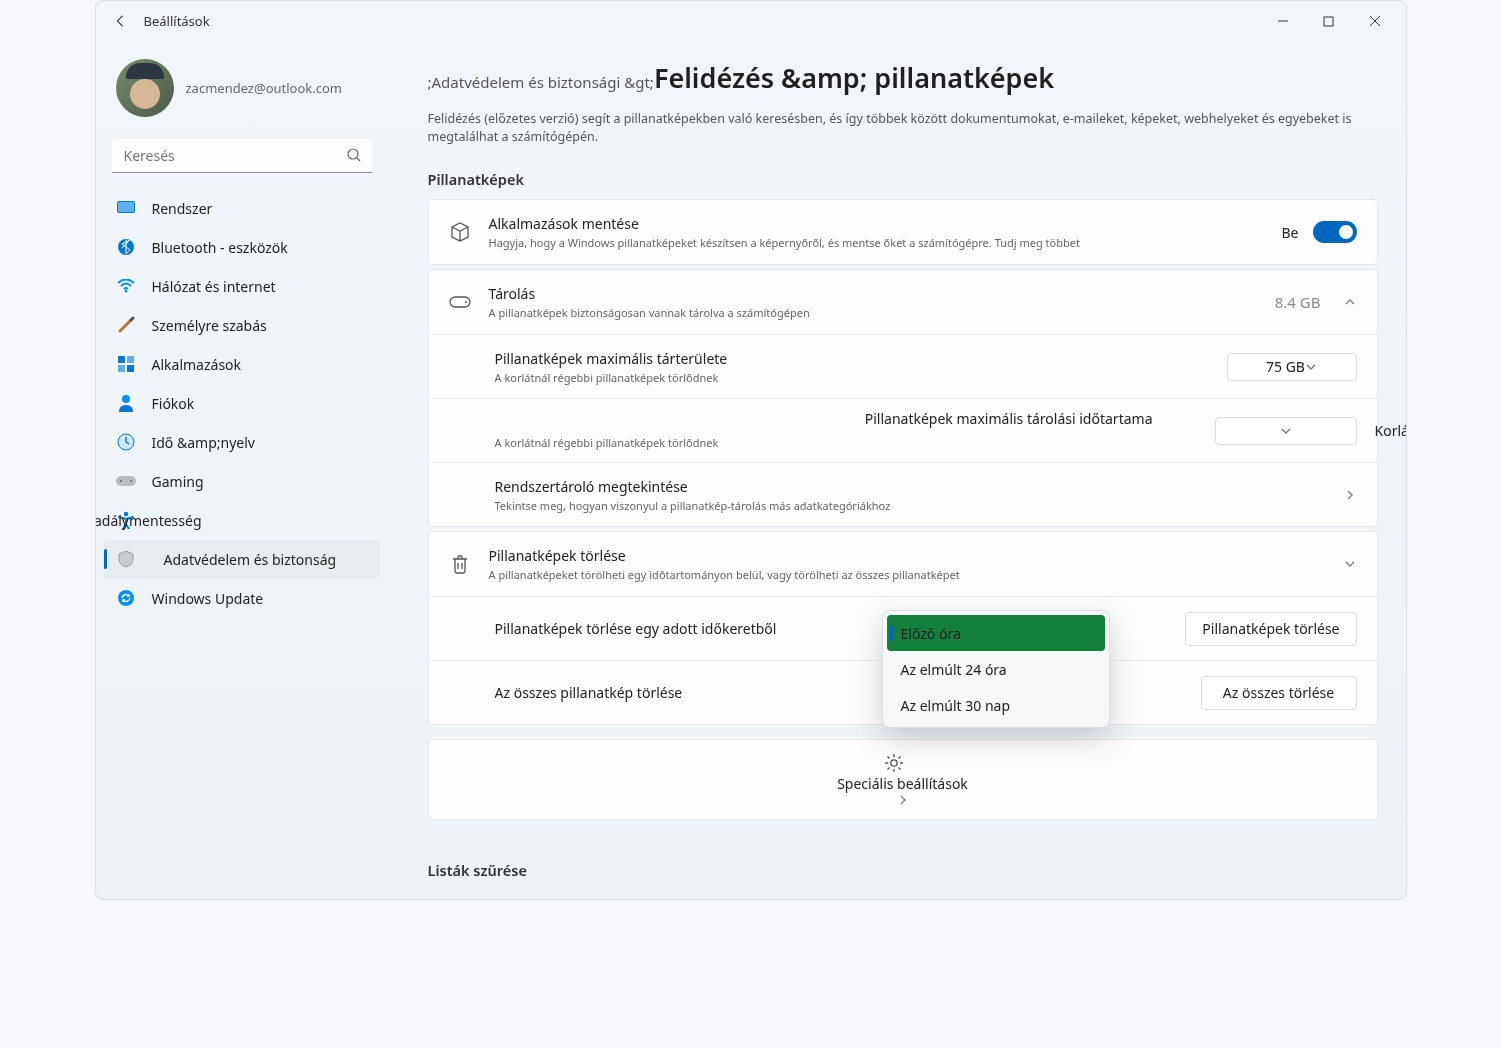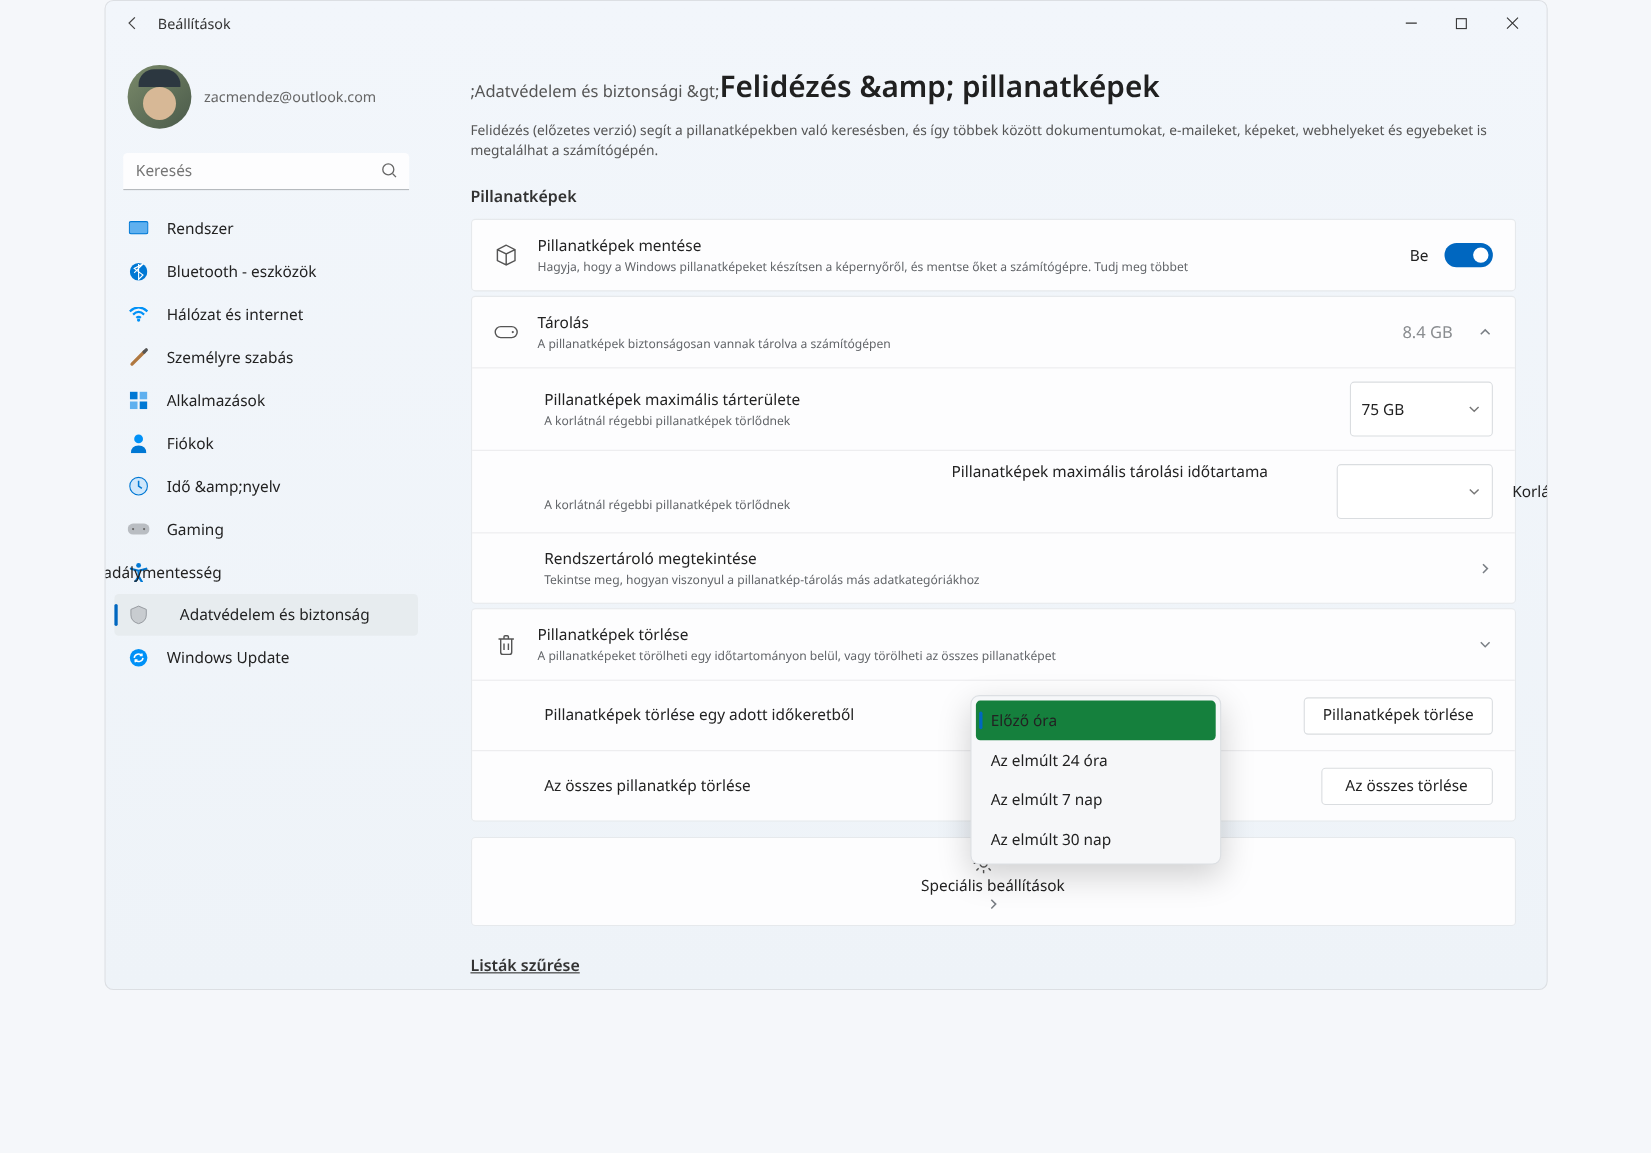--- a/index.html
+++ b/index.html
@@ -40,21 +40,21 @@
   .row-indent{padding-left:6px;}
   .row-text{flex:1;min-width:0;}
   .row-title{font-size:14px;color:#222;}
   .row-sub{font-size:11px;color:#626569;margin-top:2px;}
   .row-ctrl{display:flex;align-items:center;gap:14px;}
   .toggle{width:44px;height:22px;background:#0067c0;border-radius:20px;position:relative;}
   .toggle::after{content:"";position:absolute;width:14px;height:14px;background:#fff;border-radius:50%;right:4px;top:4px;}
   .val-label{font-size:14px;color:#222;}
   .storage-val{font-size:15px;color:#8a8d90;margin-right:8px;}
   .chev{width:14px;height:14px;color:#7a7f85;}
-  .select{width:130px;height:50px;border:1px solid #dadde0;border-radius:4px;background:#fff;display:flex;align-items:center;justify-content:space-between;padding:0 10px;font-size:14px;}
+  .select{width:130px;height:28px;border:1px solid #dadde0;border-radius:4px;background:#fff;display:flex;align-items:center;justify-content:center;padding:0 10px;font-size:14px;}
   .select.wider{width:142px;}
   .btn{height:34px;border:1px solid #dadde0;border-radius:4px;background:#fff;padding:0 16px;font-size:14px;color:#222;display:flex;align-items:center;justify-content:center;white-space:nowrap;}
   .dropdown{position:absolute;width:228px;background:#f6f7f9;border:1px solid #dcdfe3;border-radius:8px;box-shadow:0 10px 30px rgba(0,0,0,.18);padding:4px;z-index:50;}
   .dropdown .opt{height:36px;display:flex;align-items:center;padding:0 14px;font-size:14px;border-radius:4px;position:relative;}
   .dropdown .opt.sel{background:#15803d;}
   .dropdown .opt.sel::before{content:"";position:absolute;left:3px;top:10px;width:3px;height:16px;background:#0067c0;border-radius:3px;}
   .adv-row{justify-content:flex-start;flex-direction:column;}
   .adv-title{flex:1;text-align:left;font-size:14px;}
   svg{display:block;}
 </style>
@@ -225,21 +225,21 @@
       <div class="section-h">Pillanatképek</div>
 
       <div class="card">
         <div class="row">
           <div class="row-icon">
               <svg width="22" height="22" viewBox="0 0 22 22">
                 <path d="M11 2 3 6v10l8 4 8-4V6z M3 6l8 4 8-4 M11 10v10" stroke="#555" stroke-width="1.3" fill="none"></path>
               </svg>
             </div>
           <div class="row-text">
-            <div class="row-title">Pillanatképek mentése</div>
+            <div class="row-title">Alkalmazások mentése</div>
             <div class="row-sub">Hagyja, hogy a Windows pillanatképeket készítsen a képernyőről, és mentse őket a számítógépre. Tudj meg többet</div>
           </div>
           <div class="row-ctrl">
             <span class="val-label">Be</span>
             <div class="toggle"></div>
           </div>
         </div>
       </div>
 
       <div class="card">
@@ -345,21 +345,20 @@
             <div class="row-title">Az összes pillanatkép törlése</div>
           </div>
           <div class="row-ctrl">
             <div class="btn" style="width:156px;">Az összes törlése</div>
           </div>
         </div>
 
         <div class="dropdown" style="left:453px;top:78px;">
           <div class="opt sel">Előző óra</div>
           <div class="opt">Az elmúlt 24 óra</div>
-          <div class="opt">Az elmúlt 7 nap</div>
           <div class="opt">Az elmúlt 30 nap</div>
         </div>
       </div>
 
       <div class="card" style="margin-top:14px;">
         <div class="row adv-row">
           <div class="row-icon">
               <svg width="22" height="22" viewBox="0 0 22 22">
                 <circle cx="11" cy="11" r="3.2" stroke="#555" stroke-width="1.3" fill="none"></circle>
                 <path d="M11 2v3M11 17v3M2 11h3M17 11h3M4.5 4.5l2 2M15.5 15.5l2 2M17.5 4.5l-2 2M6.5 15.5l-2 2" stroke="#555" stroke-width="1.3"></path>
@@ -369,16 +368,16 @@
           <div class="row-ctrl">
               <span class="chev">
                 <svg width="14" height="14" viewBox="0 0 14 14">
                   <path d="M5 3l4 4-4 4" stroke="#7a7f85" stroke-width="1.4" fill="none"></path>
                 </svg>
               </span>
             </div>
         </div>
       </div>
 
-      <div class="section-h" style="margin-top:26px;text-decoration:underline;">Listák szűrése</div>
+      <div class="section-h" style="margin-top:40px;">Listák szűrése</div>
     </main>
   </div>
 </div>
 
 </body></html>

